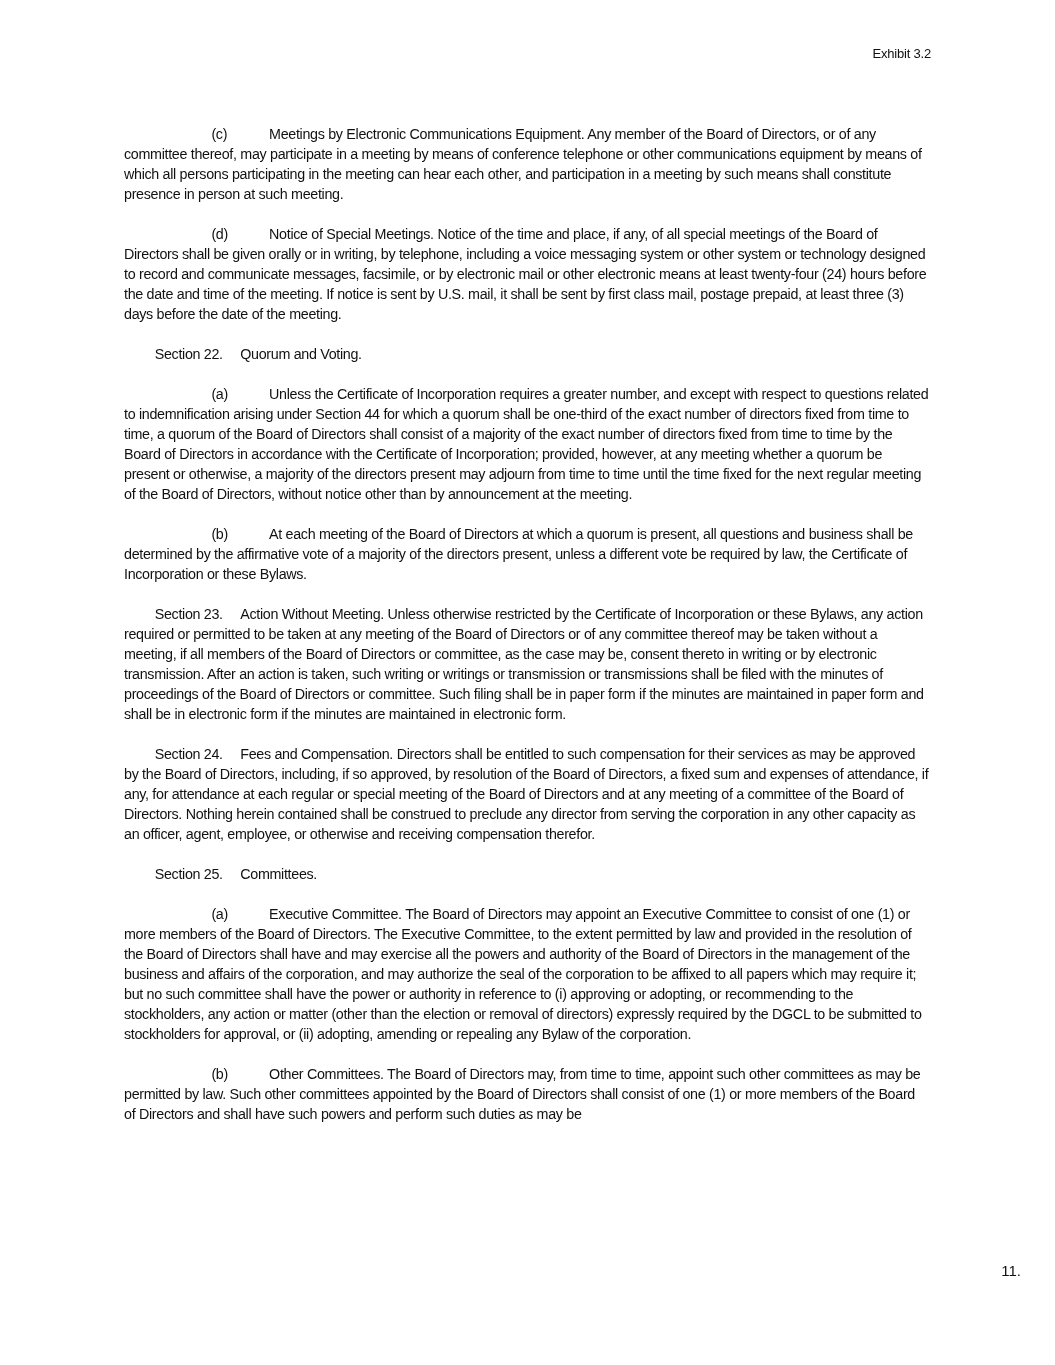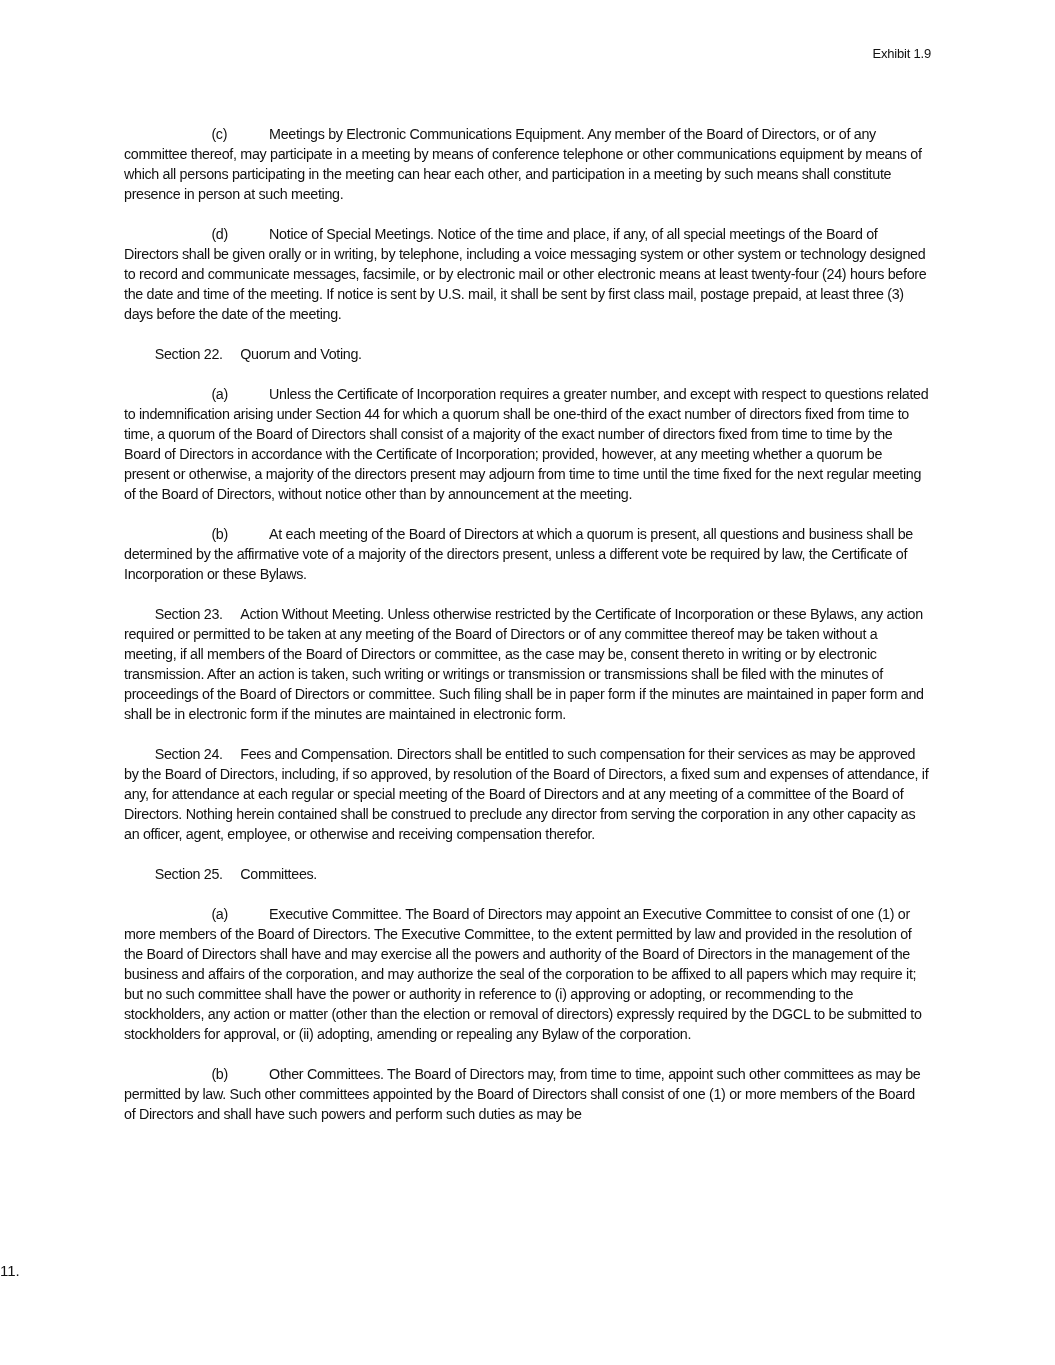--- a/index.html
+++ b/index.html
@@ -16,28 +16,28 @@
     font-size: 15.4px; line-height: 20px; letter-spacing: -0.35px;
     transform: scaleX(0.93); transform-origin: left top;
     width: 866px;
   }
   .para { margin: 0 0 20px 0; text-align: left; }
   .para .sub-indent { display: inline-block; width: 94px; }
   .para .label-num { display: inline-block; width: 62px; }
   .para .sec-indent { display: inline-block; width: 33px; }
   .para .sec-num { display: inline-block; width: 92px; }
   .page-num {
-    position: absolute; top: 1262px; left: 0; width: 1021px; text-align: left;
+    position: absolute; top: 1262px; left: 0; width: 1021px; text-align: right;
     font-size: 15px;
   }
 </style>
 </head>
 <body>
 
-<div class="exhibit">Exhibit 1.9</div>
+<div class="exhibit">Exhibit 3.2</div>
 
 <div class="content">
 
   <p class="para"><span class="sub-indent"></span><span class="label-num">(c)</span><span>Meetings by Electronic Communications Equipment.</span><span> Any member of the Board of Directors, or of any committee thereof, may participate in a meeting by means of conference telephone or other communications equipment by means of which all persons participating in the meeting can hear each other, and participation in a meeting by such means shall constitute presence in person at such meeting.</span></p>
 
   <p class="para"><span class="sub-indent"></span><span class="label-num">(d)</span><span>Notice of Special Meetings.</span><span> Notice of the time and place, if any, of all special meetings of the Board of Directors shall be given orally or in writing, by telephone, including a voice messaging system or other system or technology designed to record and communicate messages, facsimile, or by electronic mail or other electronic means at least twenty-four (24) hours before the date and time of the meeting. If notice is sent by U.S. mail, it shall be sent by first class mail, postage prepaid, at least three (3) days before the date of the meeting.</span></p>
 
   <p class="para"><span class="sec-indent"></span><span class="sec-num">Section 22.</span><span>Quorum and Voting.</span></p>
 
   <p class="para"><span class="sub-indent"></span><span class="label-num">(a)</span><span>Unless the Certificate of Incorporation requires a greater number, and except with respect to questions related to indemnification arising under Section 44 for which a quorum shall be one-third of the exact number of directors fixed from time to time, a quorum of the Board of Directors shall consist of a majority of the exact number of directors fixed from time to time by the Board of Directors in accordance with the Certificate of Incorporation; provided, however, at any meeting whether a quorum be present or otherwise, a majority of the directors present may adjourn from time to time until the time fixed for the next regular meeting of the Board of Directors, without notice other than by announcement at the meeting.</span></p>

